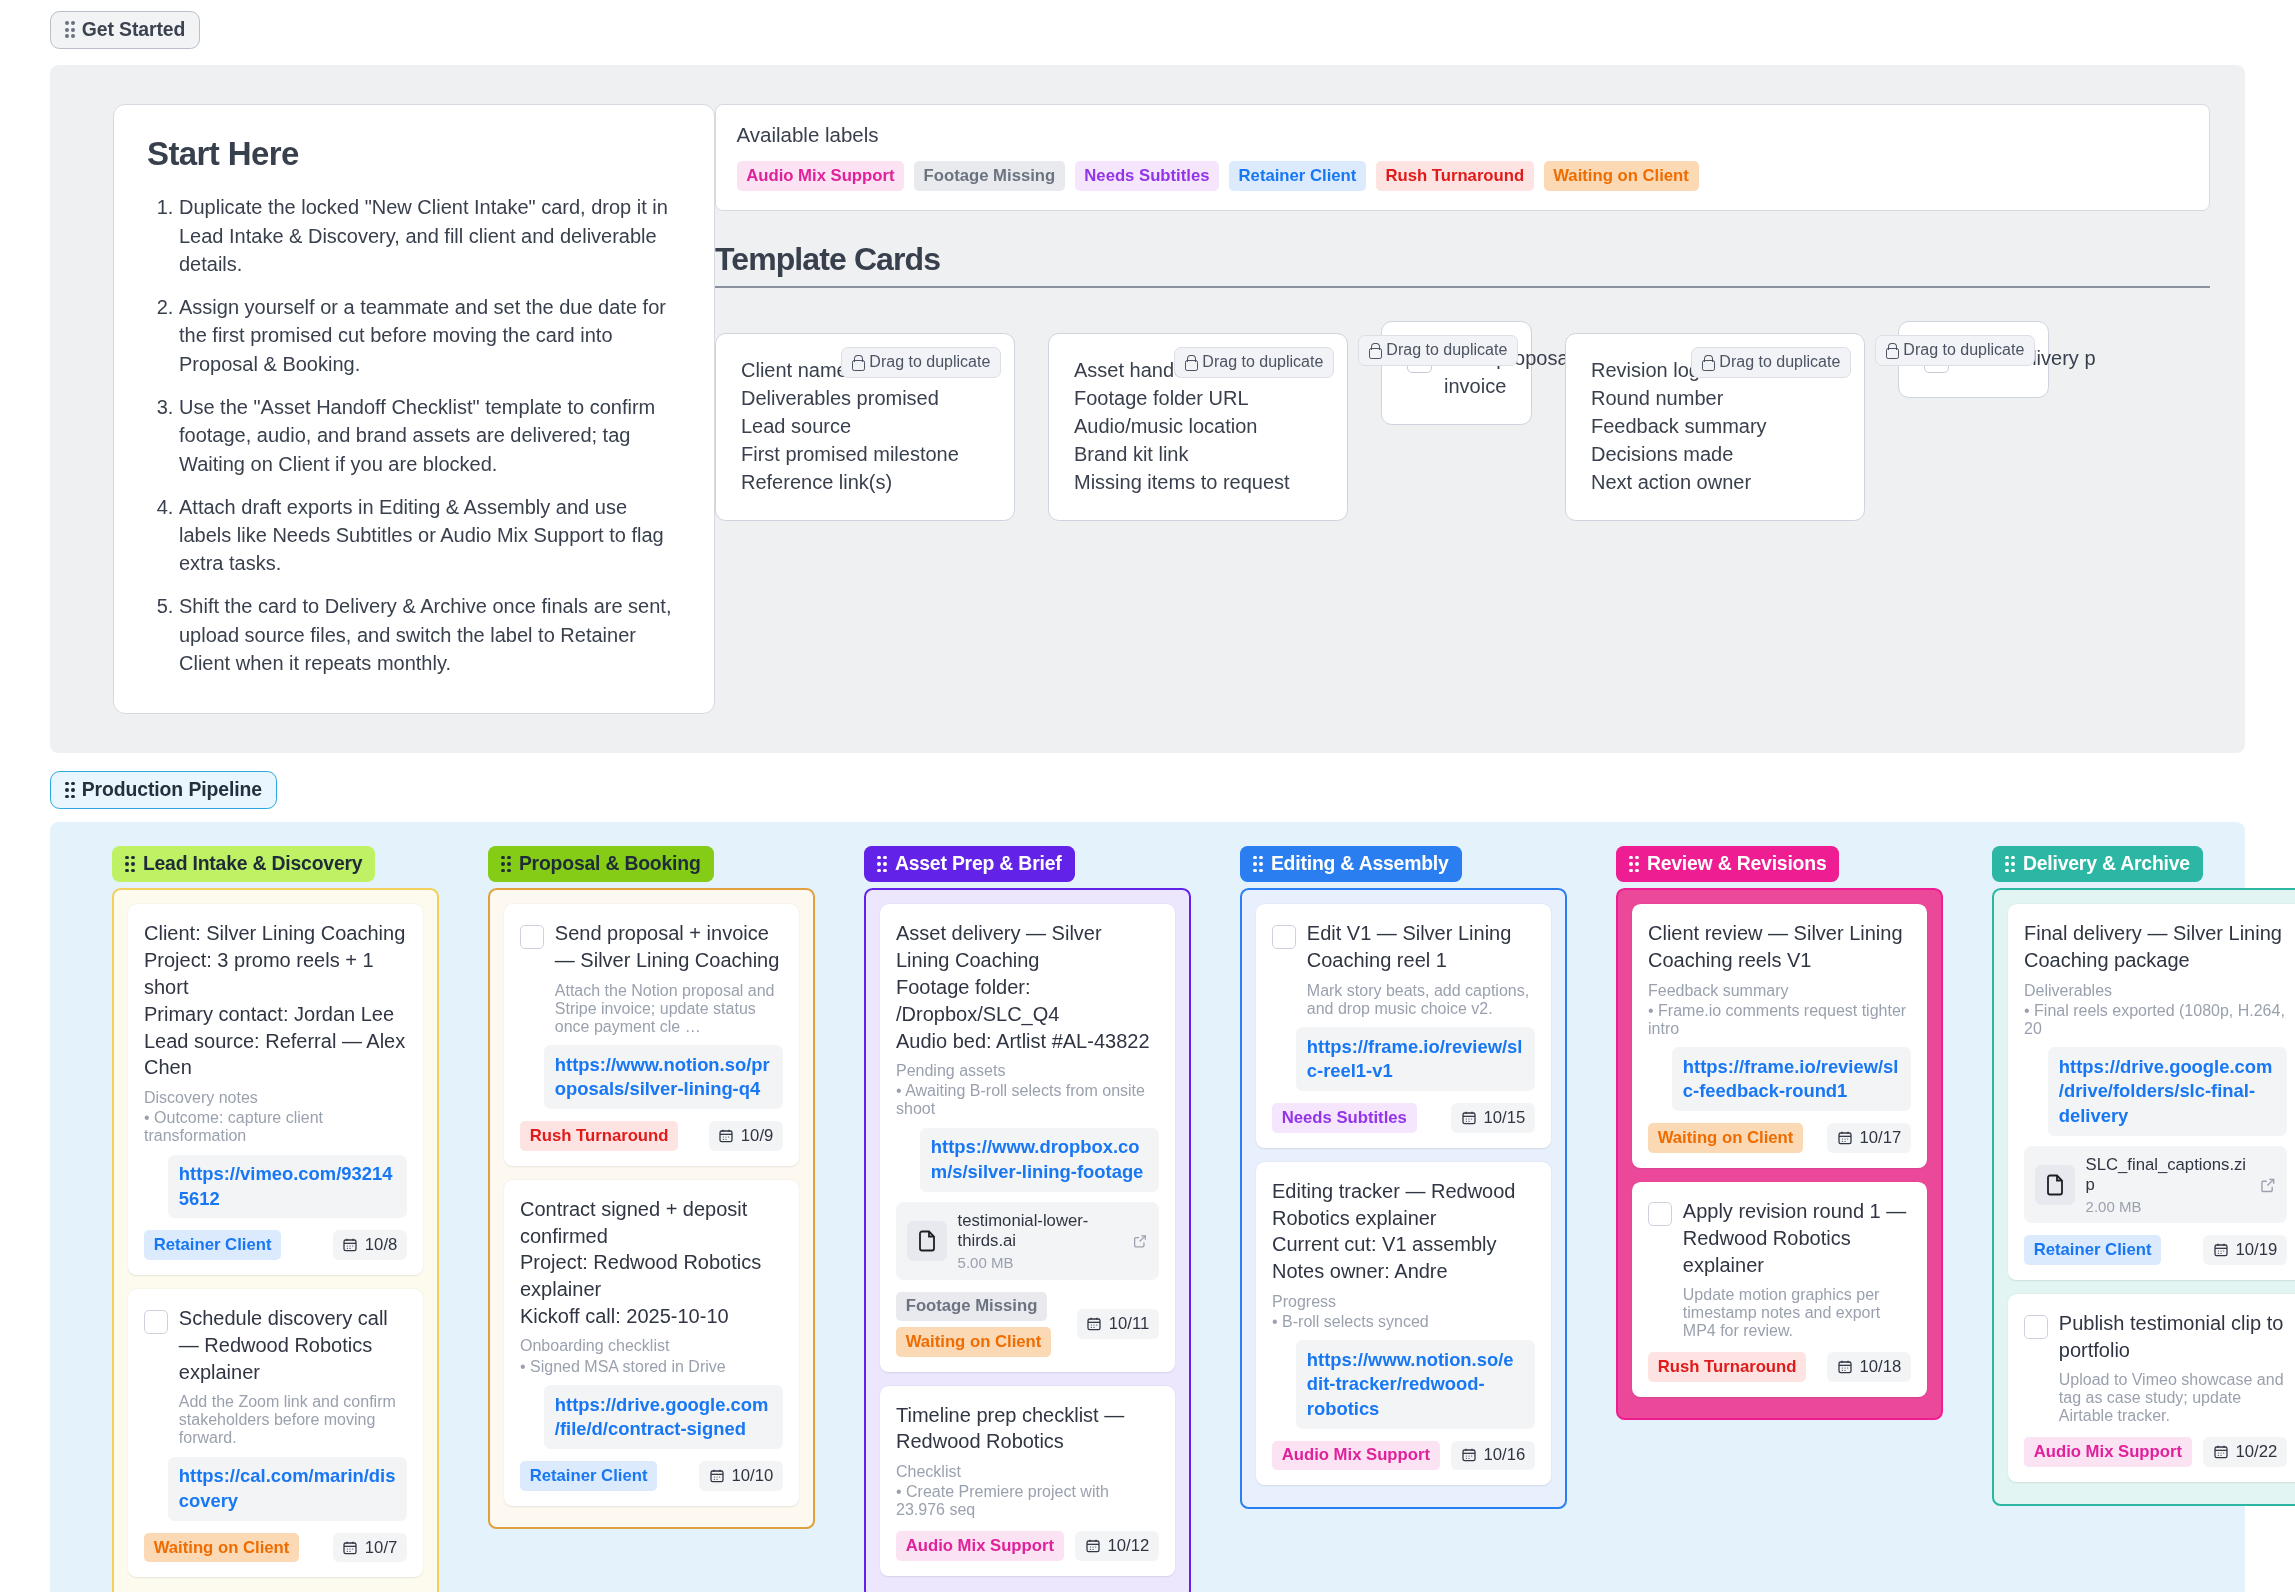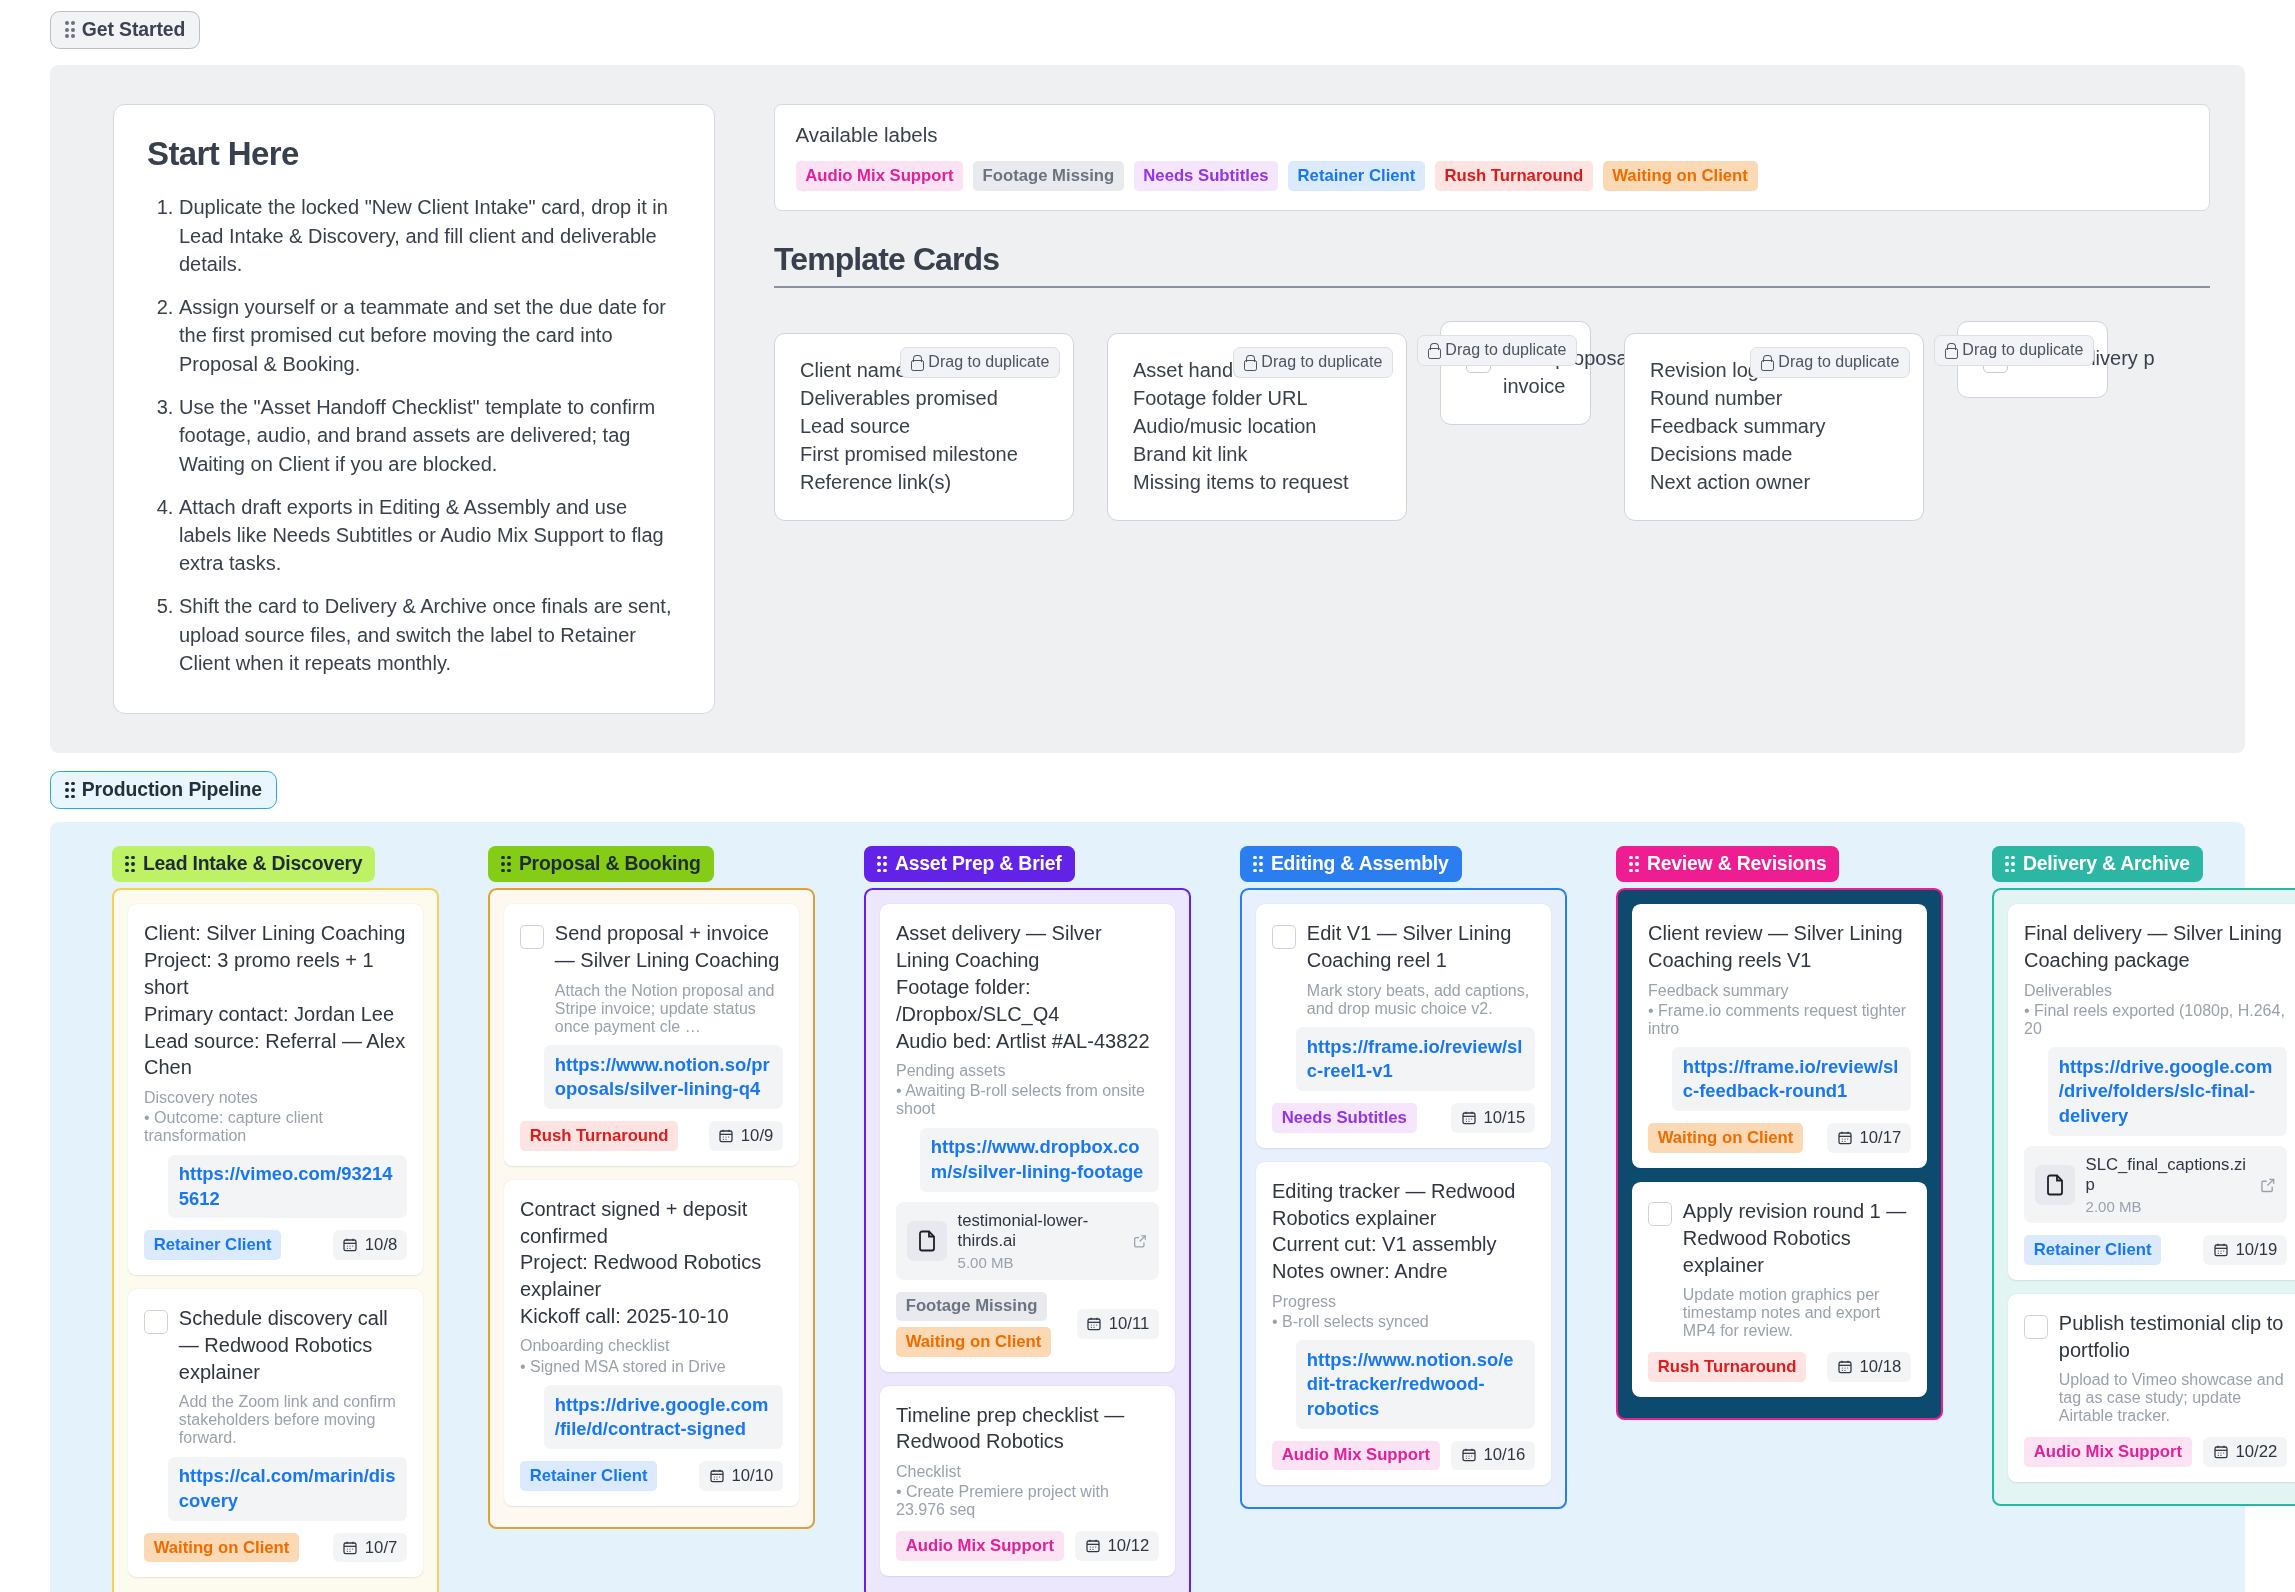--- a/index.html
+++ b/index.html
@@ -26,21 +26,21 @@
   .grip { display:inline-grid; grid-template-columns:repeat(2,3.8px); gap:2.7px; }
   .grip i { width:3.8px; height:3.8px; border-radius:50%; background:#6b7280; display:block; }
   .grip.lite i { background:#1f2b38; }
 
   
   .panel-started {
     margin: 16px 50px 0 50px;
     background:#eff0f2;
     border-radius:8.6px;
     padding: 39px 35px 39px 63px;
-    display:flex; gap:59px;
+    display:flex; 
     min-height: 573px;
   }
 
   .startcard {
     width: 602px; flex:0 0 602px;
     background:#fff; border:1.6px solid #d6d9e0; border-radius:12px;
     padding: 30px 33px 35px 33px;
     align-self:flex-start;
   }
   .startcard h2 { margin:0 0 20.5px 0; font-size:33px; font-weight:800; letter-spacing:-0.6px; color:#39404d; }
@@ -583,21 +583,21 @@
     <div class="col"><div class="colhead" style="background:#ee1d91;color:#ffffff">
         <span class="grip">
           <i style="background:#ffffff"></i>
           <i style="background:#ffffff"></i>
           <i style="background:#ffffff"></i>
           <i style="background:#ffffff"></i>
           <i style="background:#ffffff"></i>
           <i style="background:#ffffff"></i>
         </span>
         <span>Review &amp; Revisions</span>
-      </div><div class="colbody" style="background:#0c4a6e;border-color:#ee1d91">
+      </div><div class="colbody" style="background:#ec4899;border-color:#ee1d91">
         <div class="card">
           <div class="card-top">
             <div style="flex:1 1 auto;min-width:0">
               <div class="ctitle" style="white-space:pre-line">Client review — Silver Lining Coaching reels V1</div>
               <div class="sub-h">Feedback summary</div>
               <div class="sub-li">• Frame.io comments request tighter intro</div>
             </div>
           </div>
           <div class="linkbox">https://frame.io/review/slc-feedback-round1</div>
           <div class="cardfoot">

